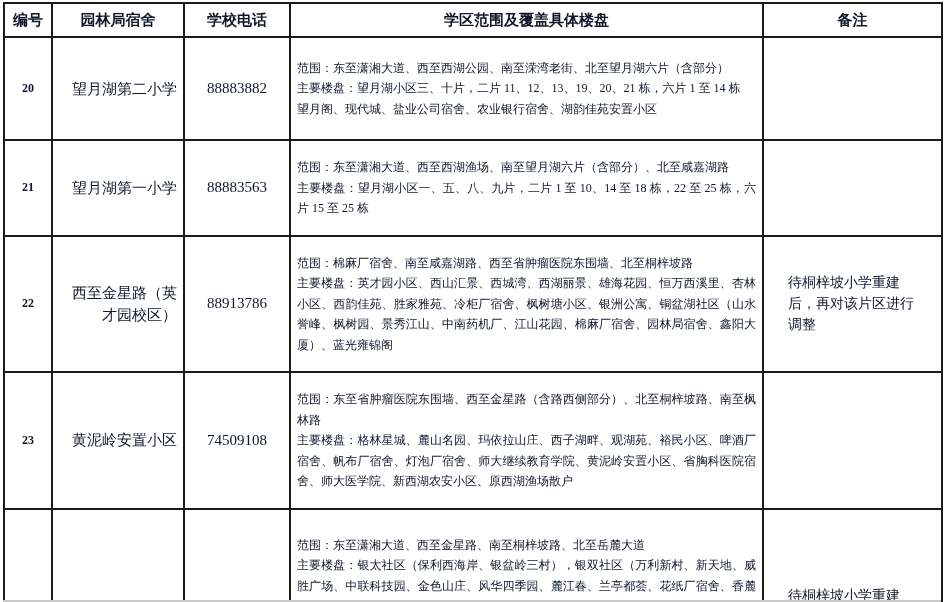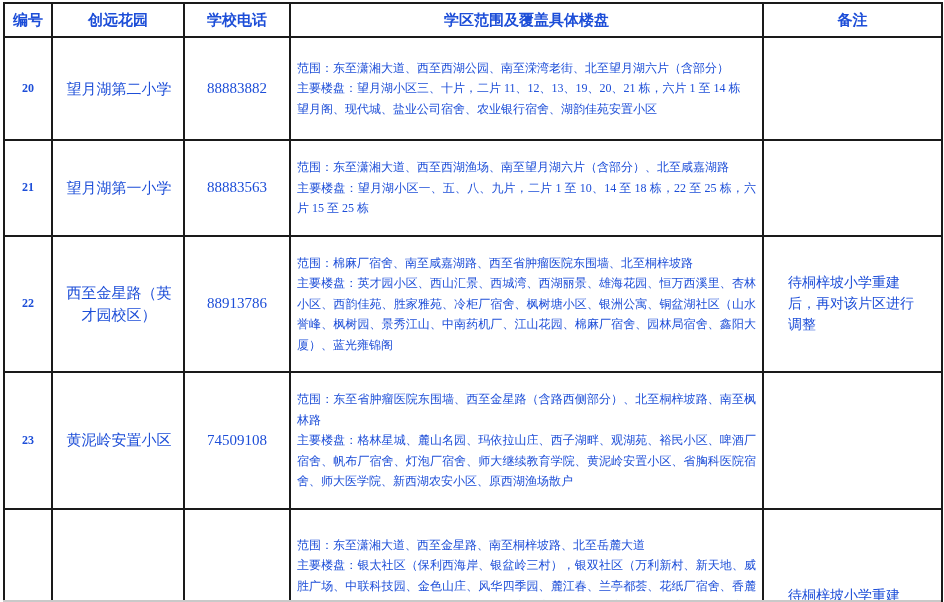--- a/index.html
+++ b/index.html
@@ -7,21 +7,21 @@
     padding: 0;
     background: #ffffff;
   }
   .page {
     position: relative;
     width: 944px;
     height: 602px;
     background: #ffffff;
     overflow: hidden;
     font-family: "Liberation Serif", "DejaVu Serif", serif;
-    color: #1d4ed8;
+    color: #0f172a;
   }
   table.district-table {
     position: absolute;
     left: 3px;
     top: 2px;
     border-collapse: collapse;
     table-layout: fixed;
     width: 938px;
   }
   table.district-table th,
@@ -51,21 +51,21 @@
   tbody tr:nth-child(3) { height: 106px; }
   tbody tr:nth-child(4) { height: 100px; }
   tbody tr:nth-child(5) { height: 216px; }
 
   td.cell-id {
     text-align: center;
     font-weight: bold;
     font-size: 12px;
   }
   td.cell-school {
-    text-align: center;
+    text-align: right;
     padding: 2px 6px 2px 8px;
     font-size: 15px;
     line-height: 22px;
   }
   td.cell-phone {
     text-align: center;
     font-size: 15px;
   }
   td.cell-range {
     vertical-align: top;
@@ -100,21 +100,21 @@
     <colgroup>
       <col class="c-id">
       <col class="c-school">
       <col class="c-phone">
       <col class="c-range">
       <col class="c-note">
     </colgroup>
     <thead>
       <tr>
           <th>编号</th>
-          <th>创远花园</th>
+          <th>园林局宿舍</th>
           <th>学校电话</th>
           <th>学区范围及覆盖具体楼盘</th>
           <th>备注</th>
         </tr>
     </thead>
     <tbody>
         <tr>
           <td class="cell-id">20</td>
           <td class="cell-school">望月湖第二小学</td>
           <td class="cell-phone">88883882</td>

